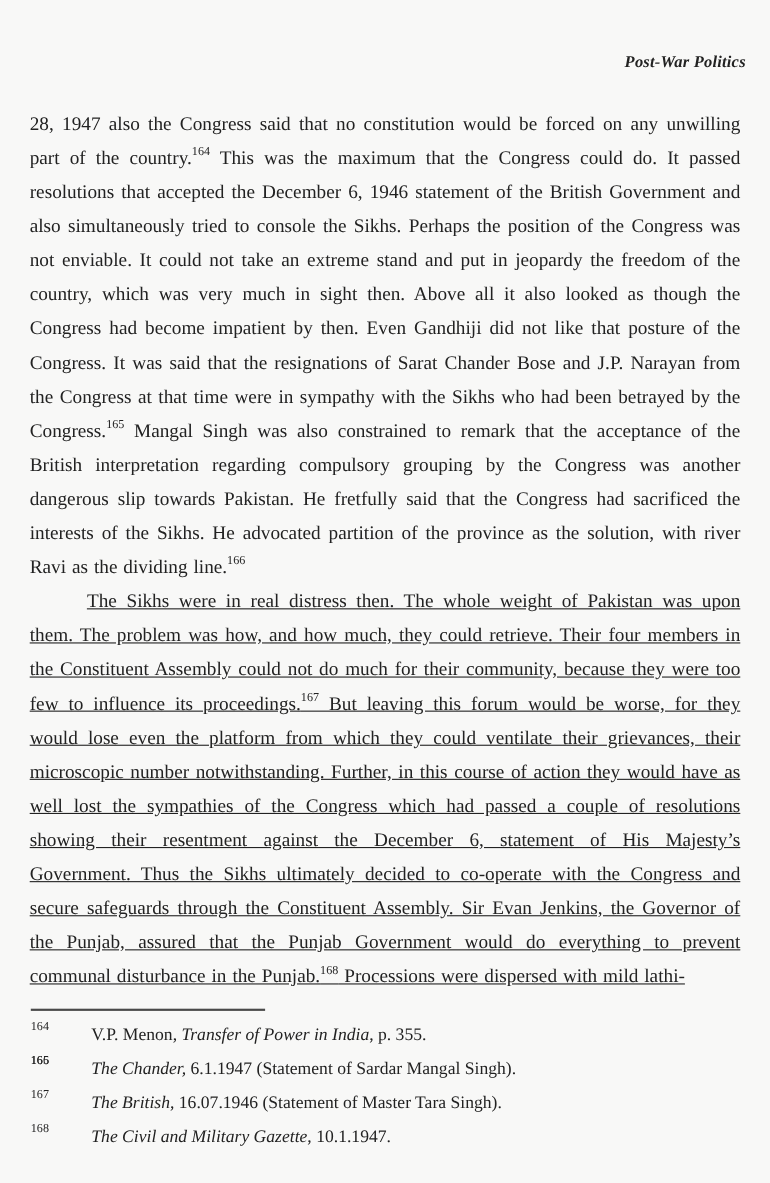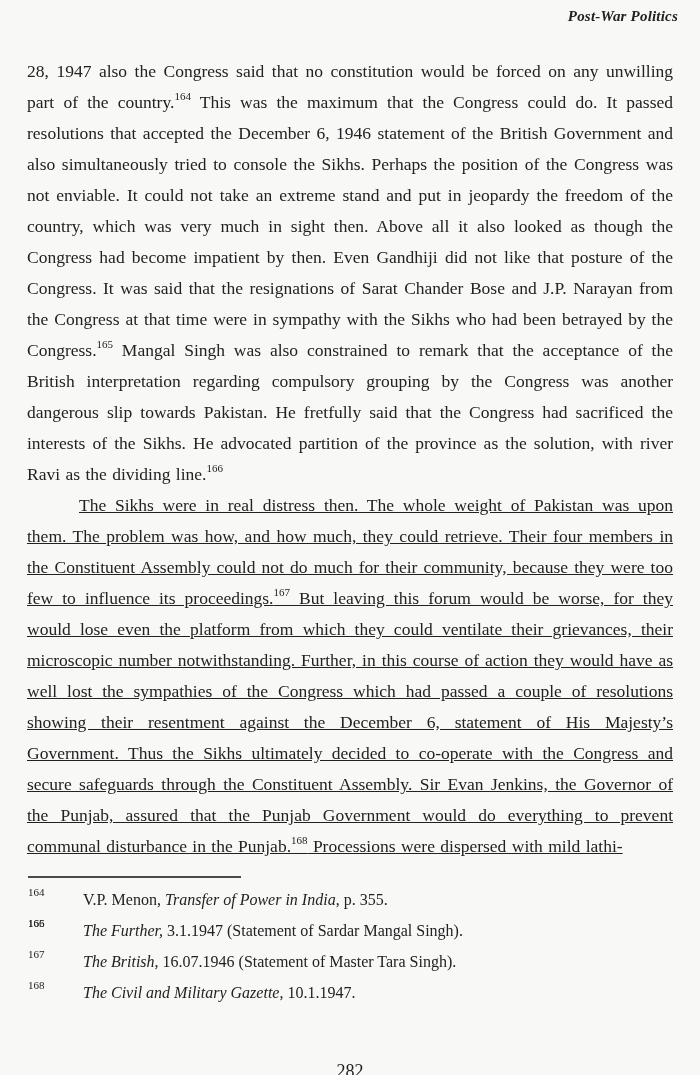--- a/index.html
+++ b/index.html
@@ -8,21 +8,21 @@
     --rule:#4a4a4a;
   }
   *{box-sizing:border-box;}
   html,body{margin:0;padding:0;}
   body{
     width:700px;height:1075px;overflow:hidden;
     background:var(--bg);
     font-family:"Liberation Serif","DejaVu Serif",serif;
     color:var(--text);
   }
-  .page{position:relative;width:700px;height:800px;}
+  .page{position:relative;width:700px;height:800px;margin-top:41px;}
 
   .header{
     position:absolute;top:8px;right:22px;
     font-size:15px;font-weight:bold;font-style:italic;
     letter-spacing:0.2px;
   }
 
   .body-text{
     position:absolute;left:27px;top:56px;width:646px;
   }
@@ -81,20 +81,20 @@
   <div class="body-text" id="paragraphs">
       <p><span>28, 1947 also the Congress said that no constitution would be forced on any unwilling part of the country.</span><sup class="ref">164</sup><span> This was the maximum that the Congress could do. It passed resolutions that accepted the December 6, 1946 statement of the British Government and also simultaneously tried to console the Sikhs. Perhaps the position of the Congress was not enviable. It could not take an extreme stand and put in jeopardy the freedom of the country, which was very much in sight then. Above all it also looked as though the Congress had become impatient by then. Even Gandhiji did not like that posture of the Congress. It was said that the resignations of Sarat Chander Bose and J.P. Narayan from the Congress at that time were in sympathy with the Sikhs who had been betrayed by the Congress.</span><sup class="ref">165</sup><span> Mangal Singh was also constrained to remark that the acceptance of the British interpretation regarding compulsory grouping by the Congress was another dangerous slip towards Pakistan. He fretfully said that the Congress had sacrificed the interests of the Sikhs. He advocated partition of the province as the solution, with river Ravi as the dividing line.</span><sup class="ref">166</sup></p>
       <p class="indent"><span>The Sikhs were in real distress then. The whole weight of Pakistan was upon them. The problem was how, and how much, they could retrieve. Their four members in the Constituent Assembly could not do much for their community, because they were too few to influence its proceedings.</span><sup class="ref">167</sup><span> But leaving this forum would be worse, for they would lose even the platform from which they could ventilate their grievances, their microscopic number notwithstanding. Further, in this course of action they would have as well lost the sympathies of the Congress which had passed a couple of resolutions showing their resentment against the December 6, statement of His Majesty’s Government. Thus the Sikhs ultimately decided to co-operate with the Congress and secure safeguards through the Constituent Assembly. Sir Evan Jenkins, the Governor of the Punjab, assured that the Punjab Government would do everything to prevent communal disturbance in the Punjab.</span><sup class="ref">168</sup><span> Processions were dispersed with mild lathi-</span></p>
     </div>
 
   <div class="fn-rule"></div>
 
   <div class="footnotes" id="footnotes">
       <div class="footnote"><span class="fn-num">164</span><span><span>V.P. Menon, </span><i>Transfer of Power in India</i><span>, p. 355.</span></span></div>
       <div class="footnote"><span class="fn-num">165</span></div>
-      <div class="footnote"><span class="fn-num">166</span><span><i>The Further,</i><span> 3.1.1947 (Statement of Sardar Mangal Singh).</span></span></div>
+      <div class="footnote"><span class="fn-num">166</span><span><i>The Chander,</i><span> 6.1.1947 (Statement of Sardar Mangal Singh).</span></span></div>
       <div class="footnote"><span class="fn-num">167</span><span><i>The British</i><span>, 16.07.1946 (Statement of Master Tara Singh).</span></span></div>
       <div class="footnote"><span class="fn-num">168</span><span><i>The Civil and Military Gazette</i><span>, 10.1.1947.</span></span></div>
     </div>
 
   <div class="page-num">282</div>
 
 </div>
 
 </body></html>

